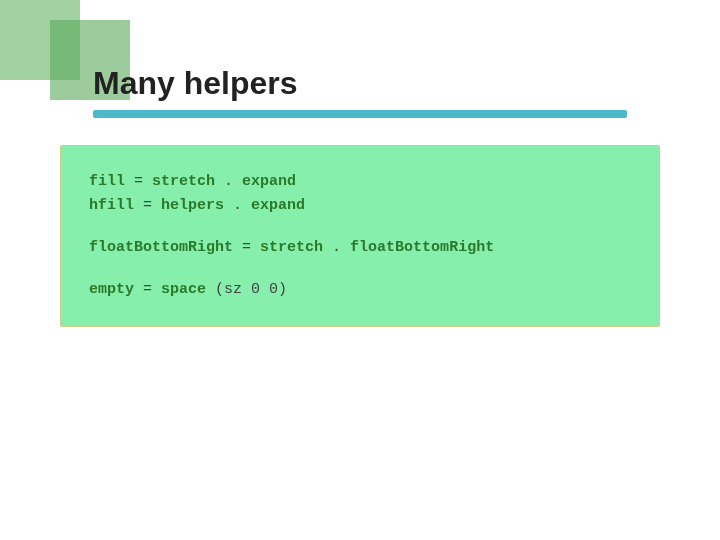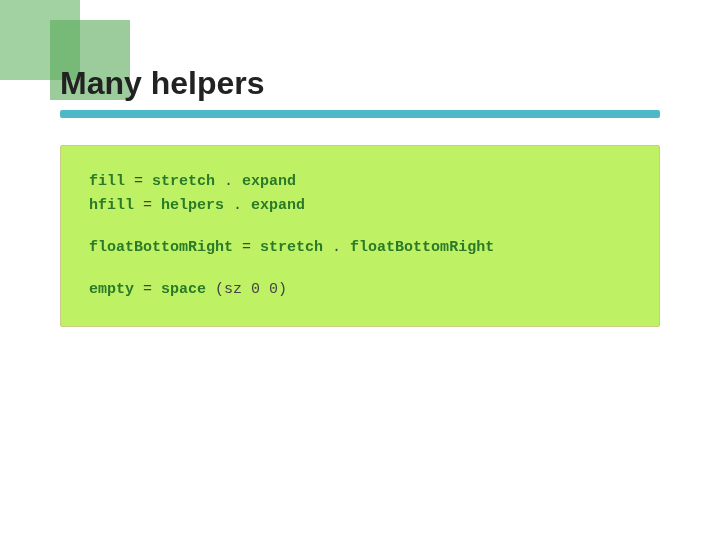--- a/index.html
+++ b/index.html
@@ -37,21 +37,21 @@
       background-color: #5aaa5a;
       opacity: 0.6;
     }
 
     
     .header {
       position: absolute;
       top: 55px;
       left: 0;
       right: 0;
-      padding: 10px 60px;
+      padding: 10px 93px;
     }
 
     .page-title {
       font-size: 32px;
       font-weight: bold;
       color: #222222;
       margin-bottom: 8px;
     }
 
     
@@ -61,21 +61,21 @@
       background-color: #4db8c8;
       border-radius: 2px;
     }
 
     
     .code-container {
       position: absolute;
       top: 145px;
       left: 60px;
       right: 60px;
-      background-color: #bef264;
+      background-color: #86efac;
       border: 1px solid #cccc88;
       padding: 24px 28px;
       border-radius: 2px;
     }
 
     .code-block {
       font-family: 'Courier New', Courier, monospace;
       font-size: 15px;
       line-height: 1.6;
       color: #444400;

